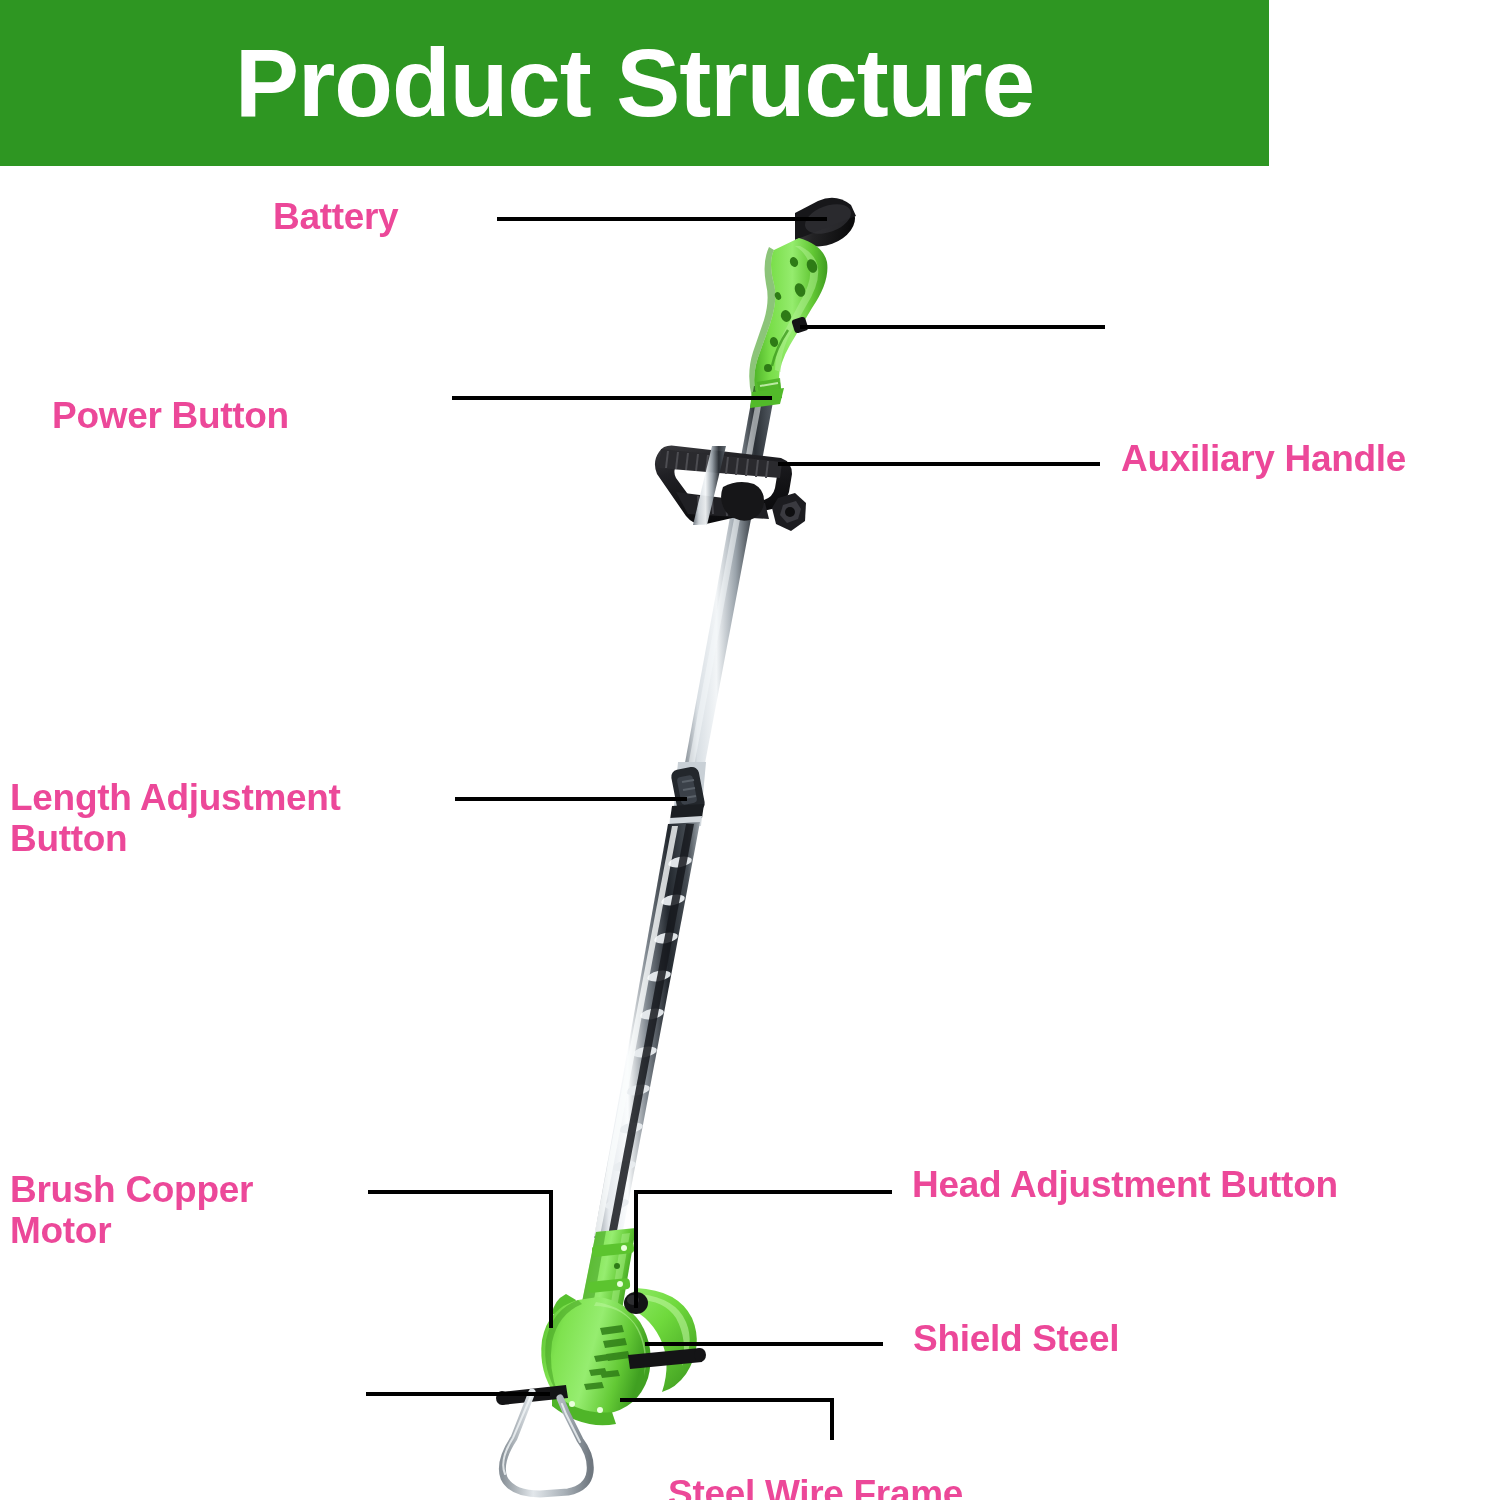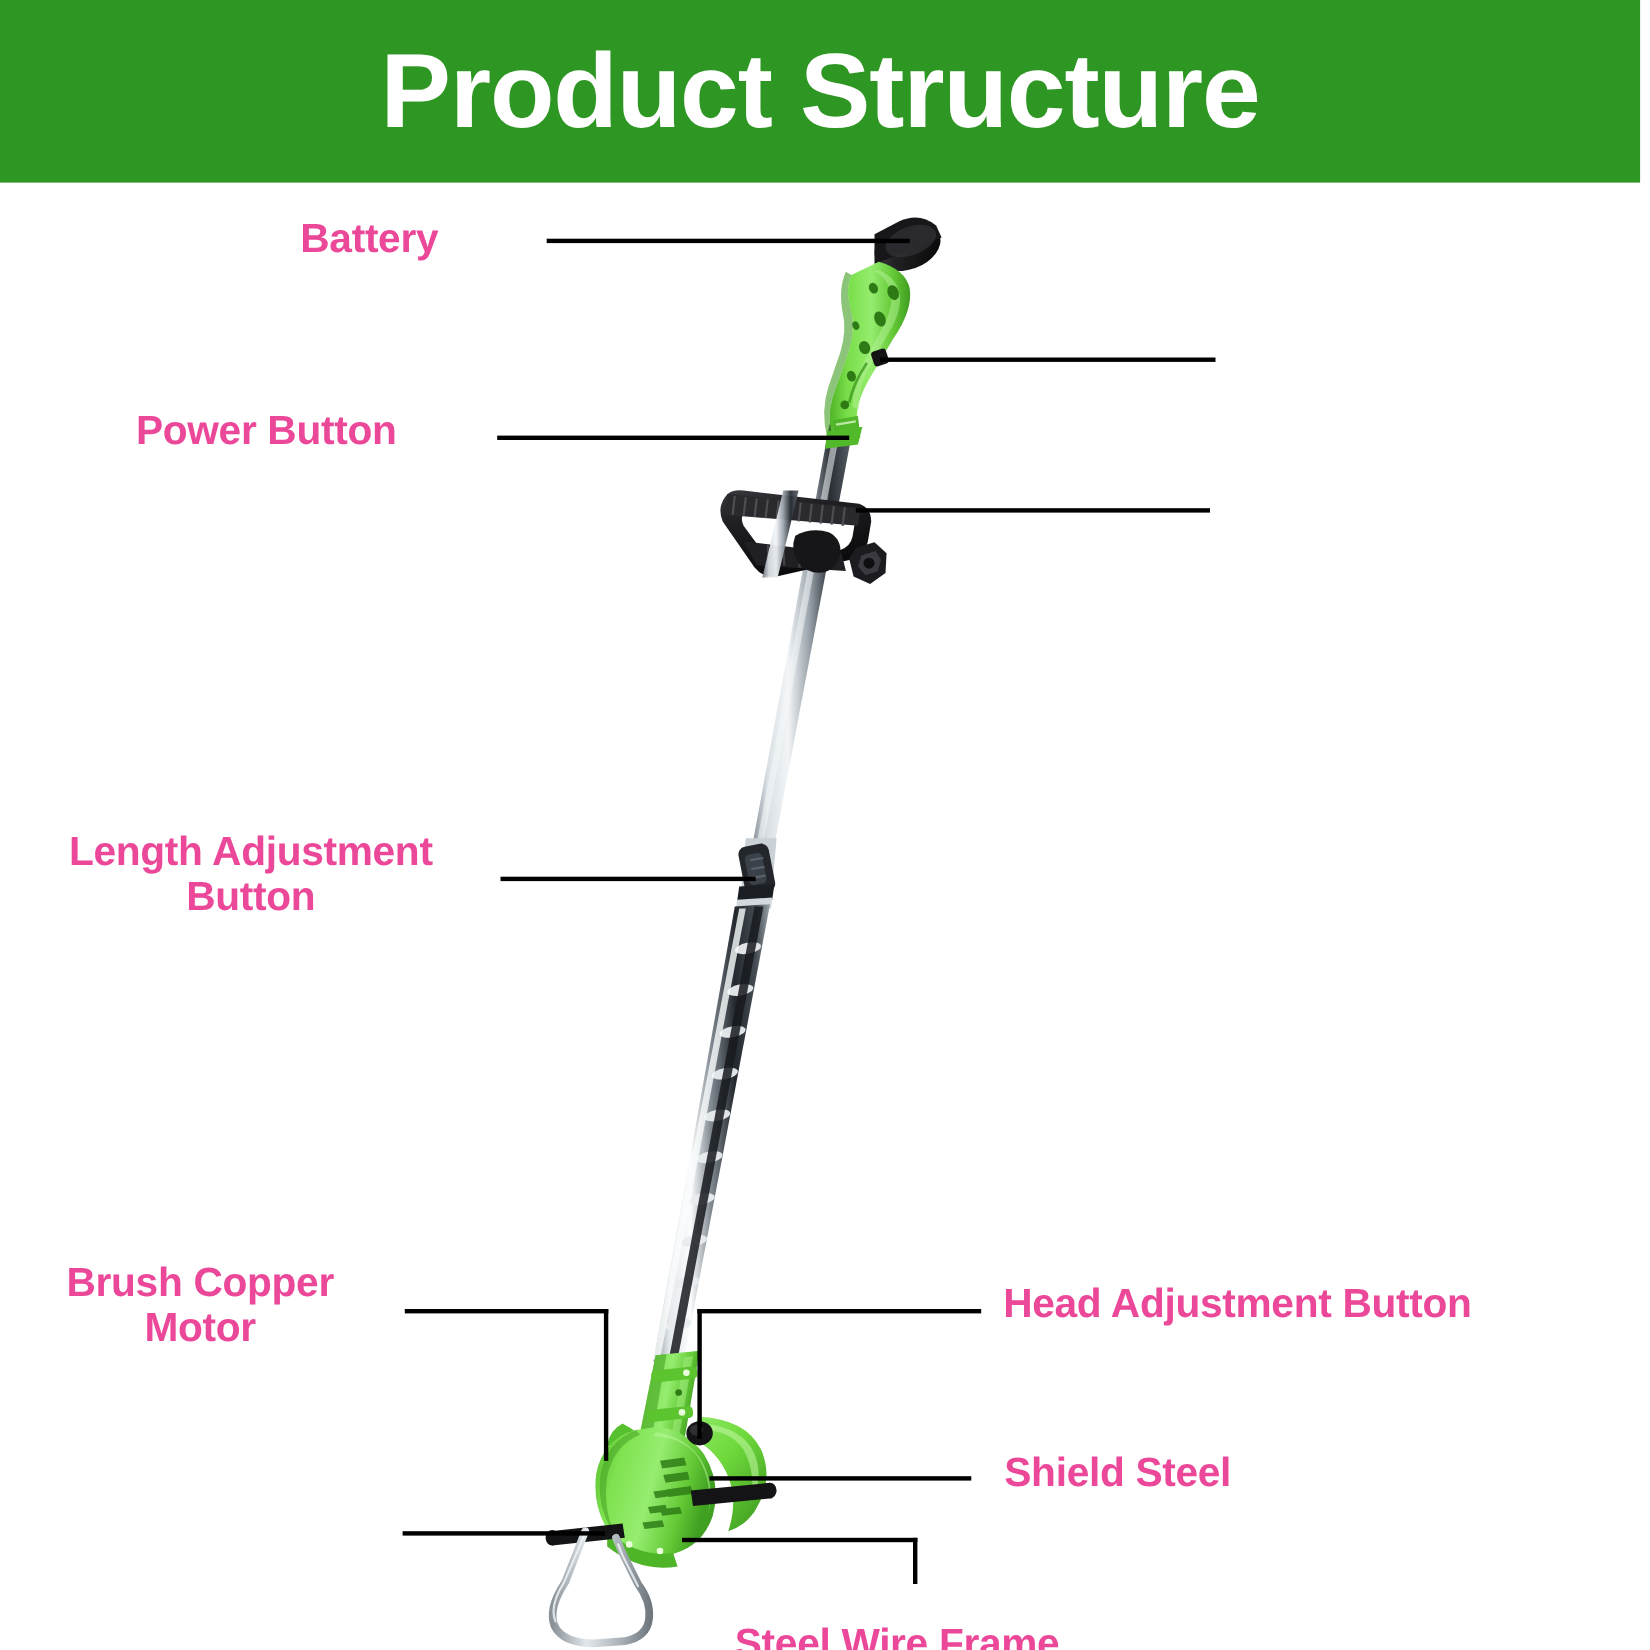--- a/index.html
+++ b/index.html
@@ -15,21 +15,21 @@
     width: 1500px;
     height: 1500px;
     background: #ffffff;
     overflow: hidden;
   }
   
   .header-banner {
     position: absolute;
     left: 0;
     top: 0;
-    width: 1491px;
+    width: 1269px;
     height: 166px;
     background: #2E9622;
     display: flex;
     align-items: center;
     justify-content: center;
   }
   .header-title {
     color: #ffffff;
     font-family: "Liberation Sans", sans-serif;
     font-size: 96px;
@@ -43,21 +43,21 @@
   .label {
     position: absolute;
     color: #ec4899;
     font-family: "Liberation Sans", sans-serif;
     font-weight: bold;
     font-size: 37px;
     line-height: 1.12;
     white-space: pre-line;
     letter-spacing: -0.3px;
   }
-  .label.right-align { text-align: center; }
+  .label.right-align { text-align: left; margin-top: 24px; }
   .label.left-align { text-align: left; }
 
   
   .leader {
     position: absolute;
     background: #000000;
   }
   .leader-h { height: 4px; }
   .leader-v { width: 4px; }
 
@@ -398,20 +398,21 @@
   <div class="leader leader-h" style="left:366px; top:1392px; width:184px;"></div>
 
   <div class="leader leader-h" style="left:620px; top:1398px; width:214px;"></div>
   <div class="leader leader-v" style="left:830px; top:1398px; height:42px;"></div>
 
   <div class="label left-align" style="left:273px; top:196px;">Battery</div>
 
 
   <div class="label right-align" style="left:52px; top:371px; width:380px;">Power Button</div>
 
+  <div class="label left-align" style="left:1121px; top:438px;">Auxiliary Handle</div>
 
   <div class="label right-align" style="left:10px; top:753px; width:436px;">Length Adjustment
 Button</div>
 
   <div class="label right-align" style="left:10px; top:1145px; width:344px;">Brush Copper
 Motor</div>
 
   <div class="label left-align" style="left:912px; top:1164px;">Head Adjustment Button</div>
 
   <div class="label left-align" style="left:913px; top:1318px;">Shield Steel</div>

